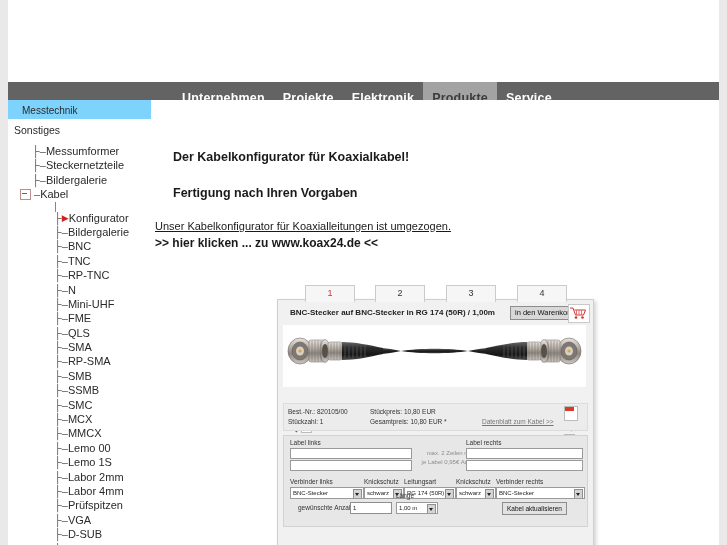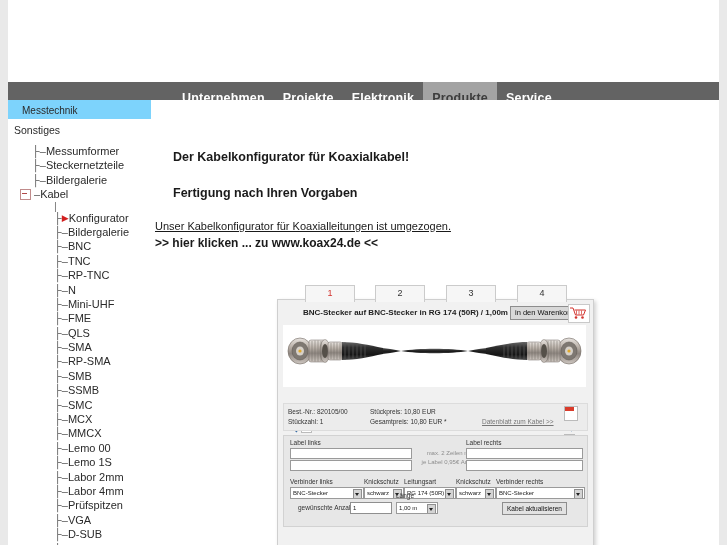--- a/index.html
+++ b/index.html
@@ -54,21 +54,21 @@
   
   .shot{position:absolute;left:277px;top:285px;width:319px;height:260px;}
   .shotbody{position:absolute;left:0;top:14px;width:315px;height:246px;background:#f1f1f1;border:1px solid #cfcfcf;
             box-shadow:2px 2px 4px rgba(0,0,0,.18);}
   .tabs{position:absolute;left:0;top:0;width:319px;height:16px;}
   .tab{position:absolute;top:0;height:16px;background:#f6f6f6;border:1px solid #cbcbcb;border-bottom:none;
        font-size:9px;text-align:center;line-height:15px;color:#333;}
   .tab.act{color:#d2322d;background:#f6f6f6;}
 
   .prodbar{position:absolute;left:6px;top:20px;width:303px;height:18px;}
-  .prodname{position:absolute;left:20px;top:3px;font-size:8px;font-weight:bold;color:#222;white-space:nowrap;}
+  .prodname{position:absolute;left:7px;top:3px;font-size:8px;font-weight:bold;color:#222;white-space:nowrap;}
   .btncart{position:absolute;left:227px;top:1px;height:12px;padding:0 4px;background:#d8d8d8;border:1px solid #8d8d8d;
            font-size:7.5px;line-height:12px;color:#111;white-space:nowrap;}
   .cartbox{position:absolute;left:285px;top:-1px;width:20px;height:17px;background:#fff;border:1px solid #c9c9c9;}
 
   .imgwrap{position:absolute;left:6px;top:40px;width:303px;height:62px;background:#fff;}
   .cablewrap{position:absolute;left:0;top:4px;width:303px;height:44px;}
 
   .iconrow{position:absolute;top:96px;height:12px;}
 
   .infobox{position:absolute;left:6px;top:118px;width:303px;height:26px;background:#ececec;border:1px solid #dcdcdc;}

